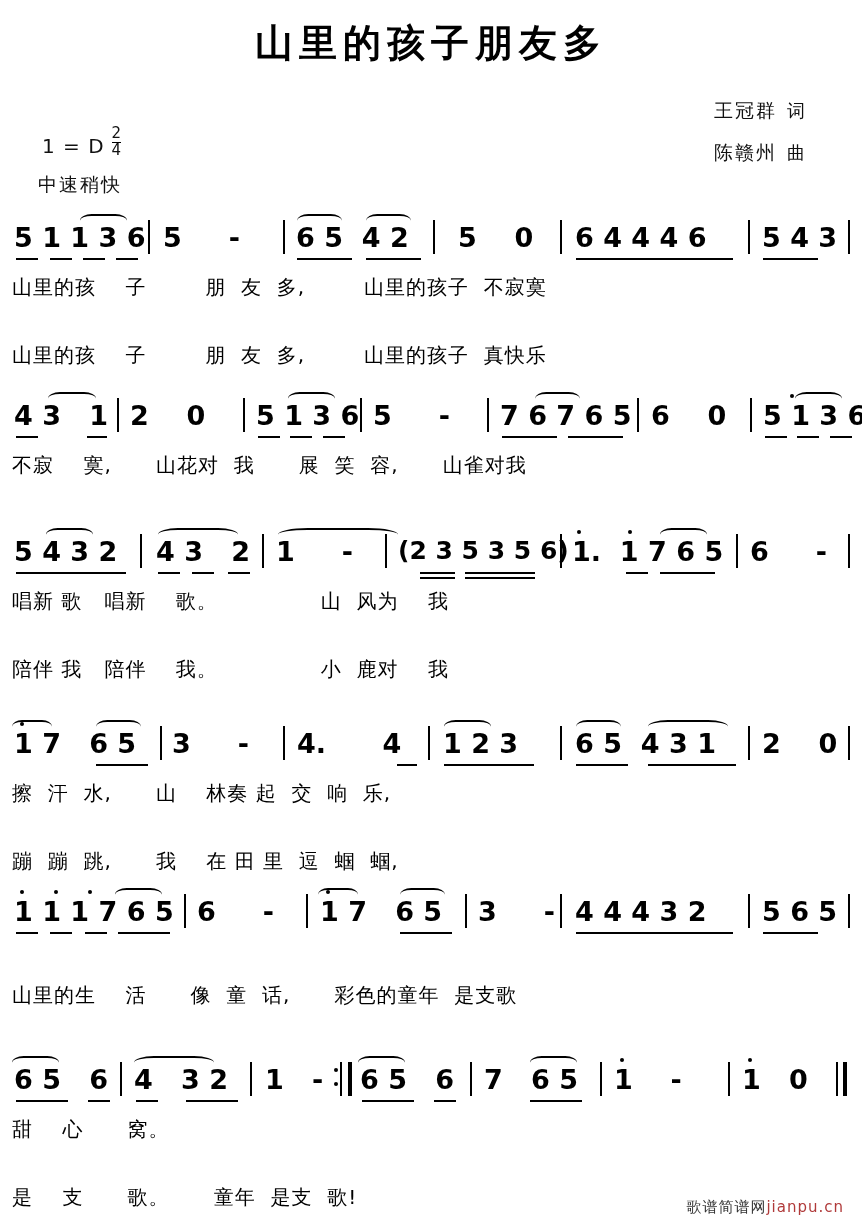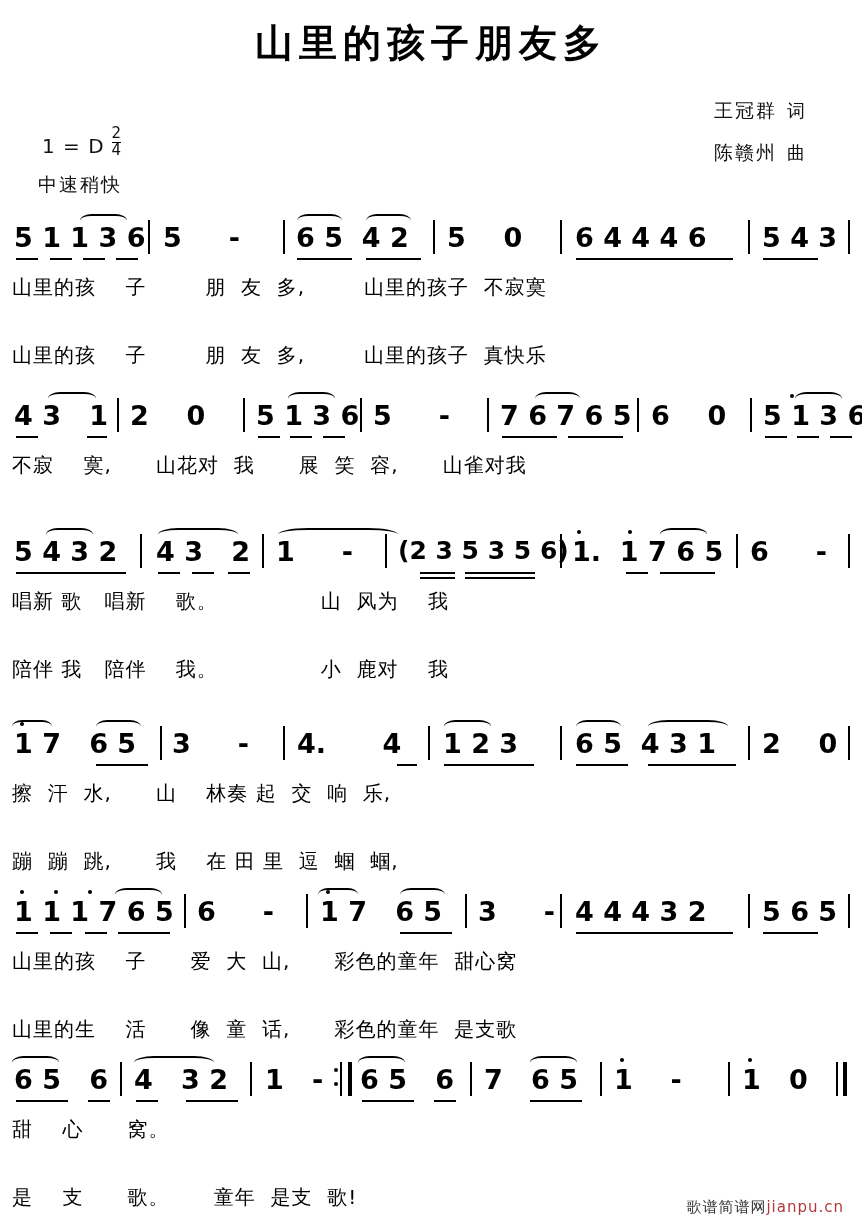--- a/index.html
+++ b/index.html
@@ -98,21 +98,21 @@
       <div class="beam" style="left:116px;top:42px;width:22px;"></div>
       <div class="bar" style="left:148px;"></div>
       <span class="n" style="left:163px;">5&nbsp;&nbsp;&nbsp;&nbsp;&nbsp;-</span>
       <div class="bar" style="left:283px;"></div>
       <span class="n" style="left:296px;">6 5&nbsp;&nbsp;4 2</span>
       <div class="slur" style="left:297px;top:-2px;width:45px;"></div>
       <div class="beam" style="left:297px;top:42px;width:55px;"></div>
       <div class="slur" style="left:366px;top:-2px;width:45px;"></div>
       <div class="beam" style="left:366px;top:42px;width:55px;"></div>
       <div class="bar" style="left:433px;"></div>
-      <span class="n" style="left:447px;">5&nbsp;&nbsp;&nbsp;&nbsp;0</span>
+      <span class="n" style="left:458px;">5&nbsp;&nbsp;&nbsp;&nbsp;0</span>
       <div class="bar" style="left:560px;"></div>
       <span class="n" style="left:575px;">6 4 4 4 6</span>
       <div class="beam" style="left:576px;top:42px;width:157px;"></div>
       <div class="bar" style="left:748px;"></div>
       <span class="n" style="left:762px;">5 4 3</span>
       <div class="beam" style="left:763px;top:42px;width:55px;"></div>
       <div class="bar" style="left:848px;"></div>
     </div>
     <div class="lyrics" style="top:12px;">
       <span class="ly" style="left:12px;">山里的孩    子        朋  友  多,        山里的孩子  不寂寞</span>
@@ -252,23 +252,20 @@
       <div class="beam" style="left:400px;top:42px;width:52px;"></div>
       <div class="bar" style="left:465px;"></div>
       <span class="n" style="left:478px;">3&nbsp;&nbsp;&nbsp;&nbsp;&nbsp;-</span>
       <div class="bar" style="left:560px;"></div>
       <span class="n" style="left:575px;">4 4 4 3 2</span>
       <div class="beam" style="left:576px;top:42px;width:157px;"></div>
       <div class="bar" style="left:748px;"></div>
       <span class="n" style="left:762px;">5 6 5</span>
       <div class="beam" style="left:763px;top:42px;width:55px;"></div>
       <div class="bar" style="left:848px;"></div>
-    </div>
-    <div class="lyrics" style="top:12px;">
-      <span class="ly" style="left:12px;">山里的孩    子      爱  大  山,      彩色的童年  甜心窝</span>
     </div>
     <div class="lyrics" style="top:46px;">
       <span class="ly" style="left:12px;">山里的生    活      像  童  话,      彩色的童年  是支歌</span>
     </div>
   </div>
 
   <div class="system" style="top:1058px;">
     <div class="notes">
       <span class="n" style="left:14px;">6 5&nbsp;&nbsp;&nbsp;6</span>
       <div class="slur" style="left:12px;top:-2px;width:47px;"></div>

